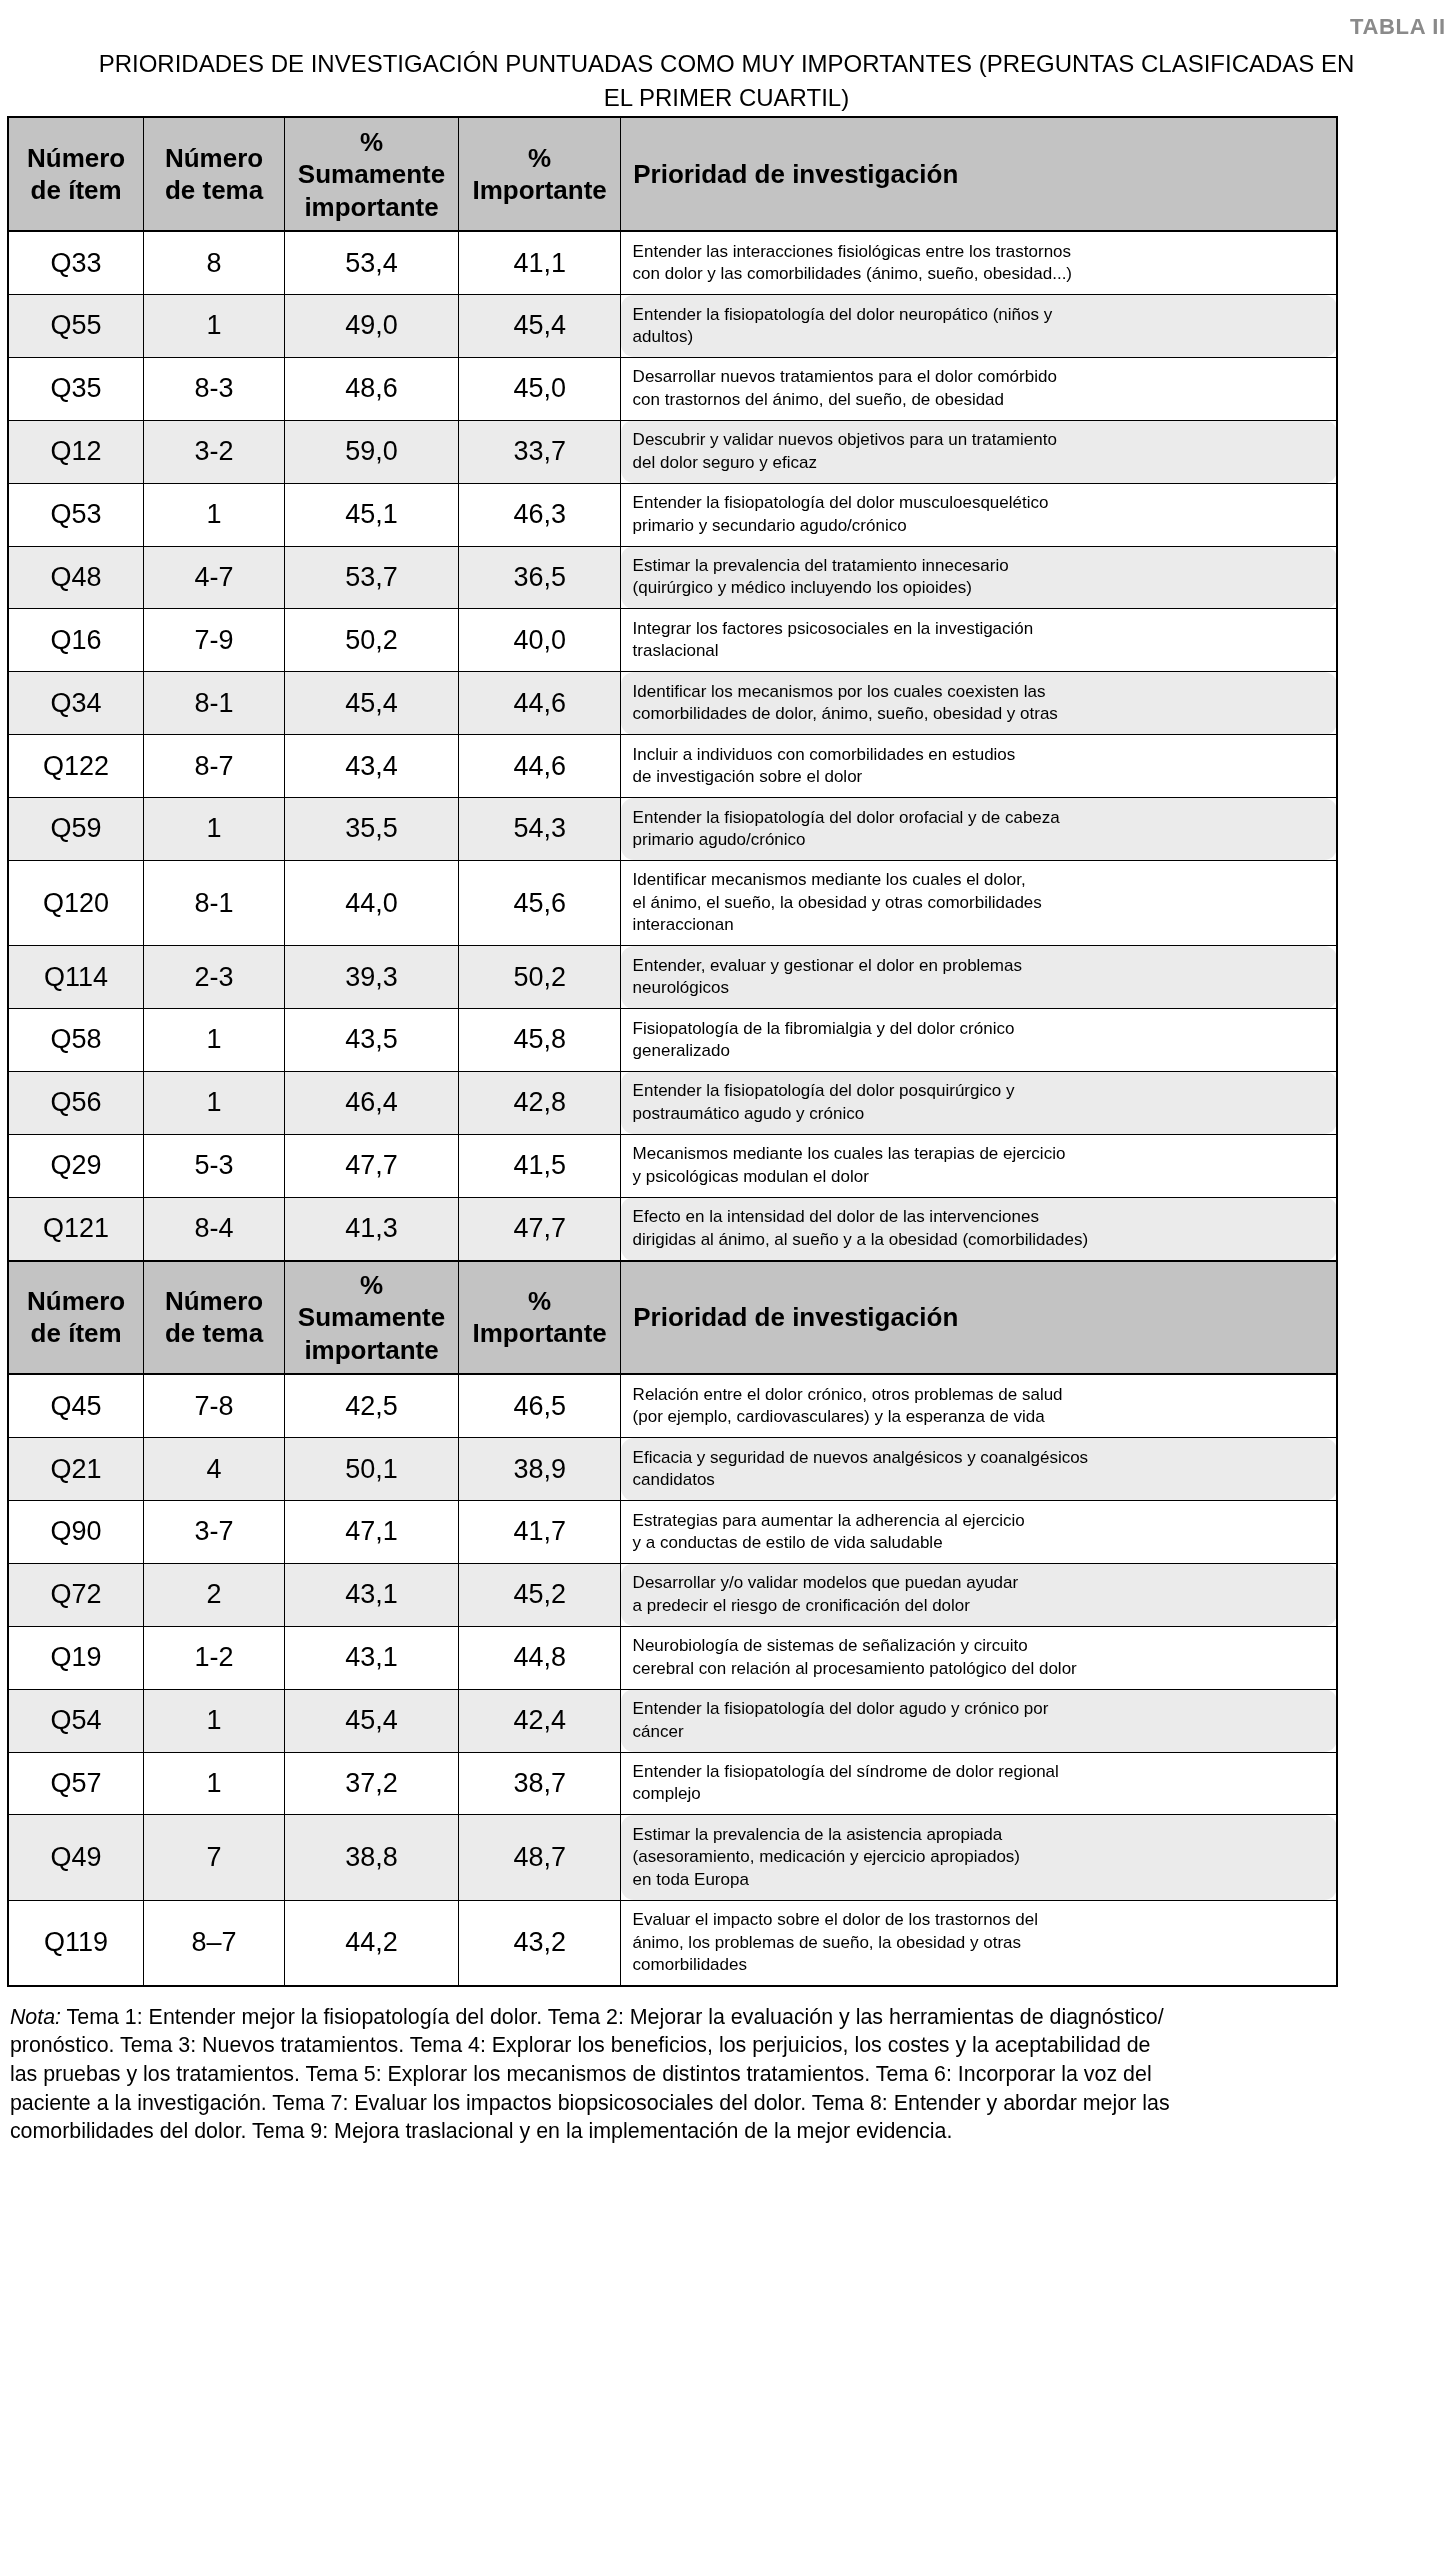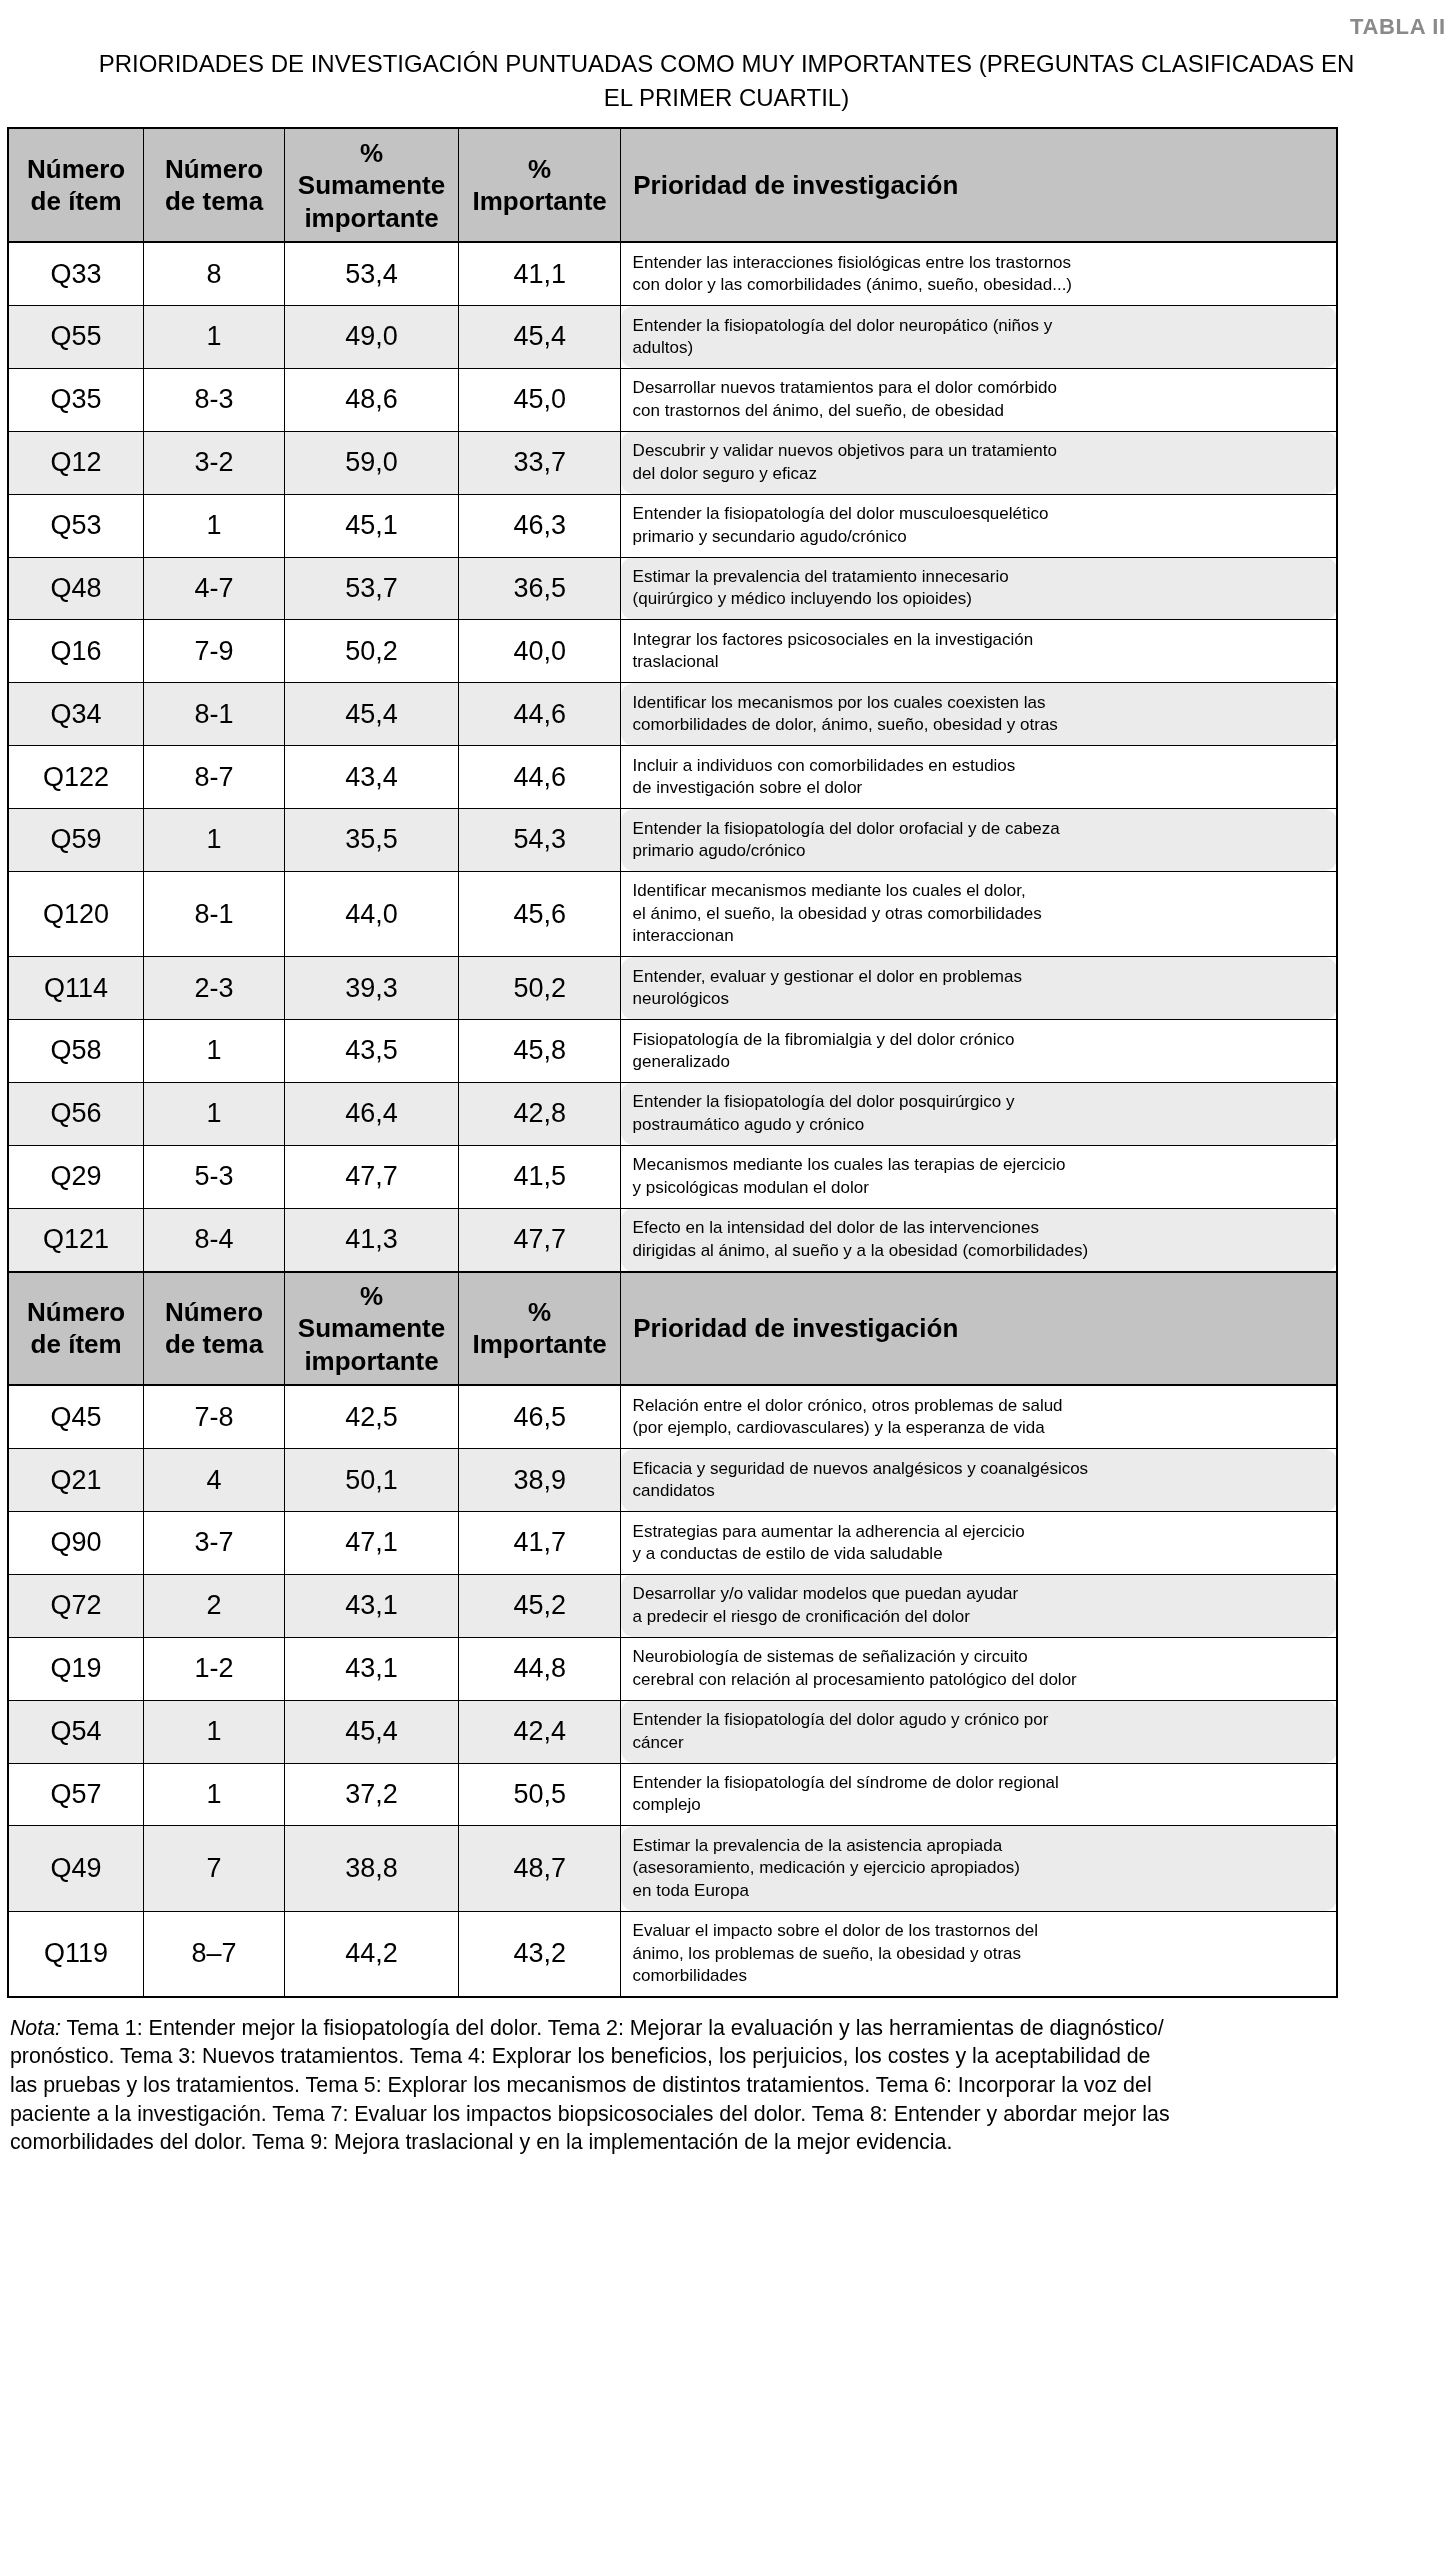--- a/index.html
+++ b/index.html
@@ -25,21 +25,21 @@
     color: var(--title-color);
     letter-spacing: 0.7px;
     margin: 2.8px 0 7.1px 0;
   }
   .subtitle {
     text-align: center;
     font-size: 24px;
     font-weight: normal;
     line-height: 1.4;
     white-space: pre-line;
-    margin: 0 0 13px 0;
+    margin: 0 0 2px 0;
   }
   table.priorities {
     width: 1331px;
     border-collapse: collapse;
     table-layout: fixed;
     border: 2.8px solid var(--border-color);
   }
   th, td { border: 1.4px solid var(--border-color); }
   th {
     background: var(--header-bg);
@@ -296,21 +296,21 @@
           <td class="col1">1</td>
           <td class="col2">45,4</td>
           <td class="col3">42,4</td>
           <td class="col4">Entender la fisiopatología del dolor agudo y crónico por
 cáncer</td>
         </tr>
         <tr>
           <td class="col0">Q57</td>
           <td class="col1">1</td>
           <td class="col2">37,2</td>
-          <td class="col3">50,5</td>
+          <td class="col3">38,7</td>
           <td class="col4">Entender la fisiopatología del síndrome de dolor regional
 complejo</td>
         </tr>
         <tr class="alt">
           <td class="col0">Q49</td>
           <td class="col1">7</td>
           <td class="col2">38,8</td>
           <td class="col3">48,7</td>
           <td class="col4">Estimar la prevalencia de la asistencia apropiada
 (asesoramiento, medicación y ejercicio apropiados)

